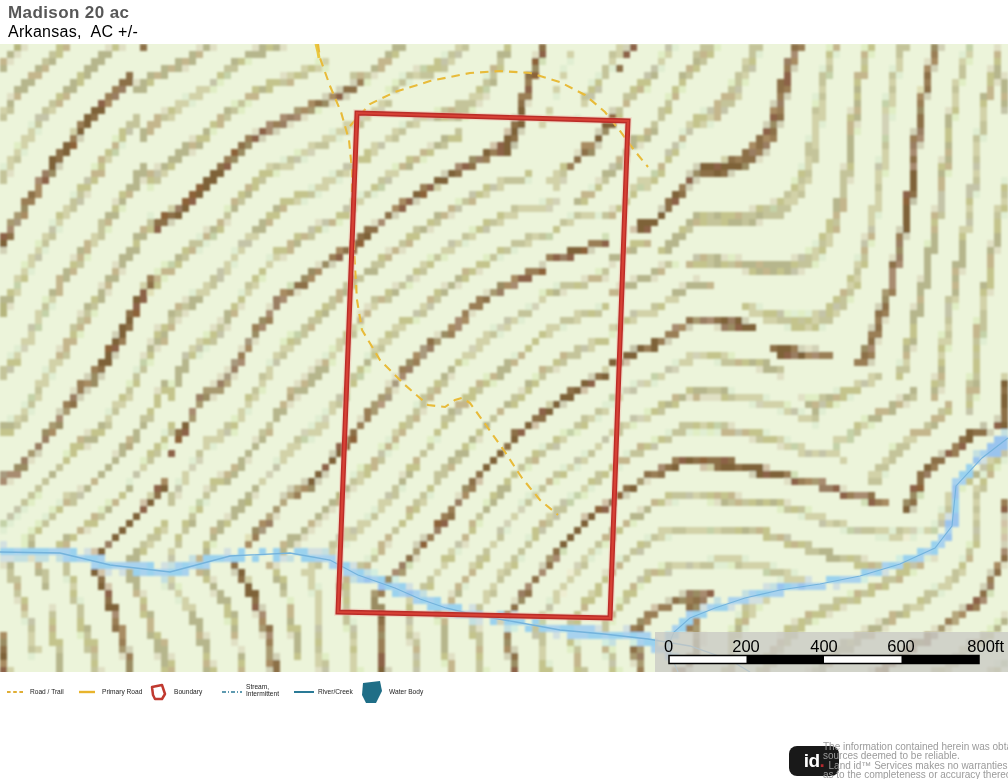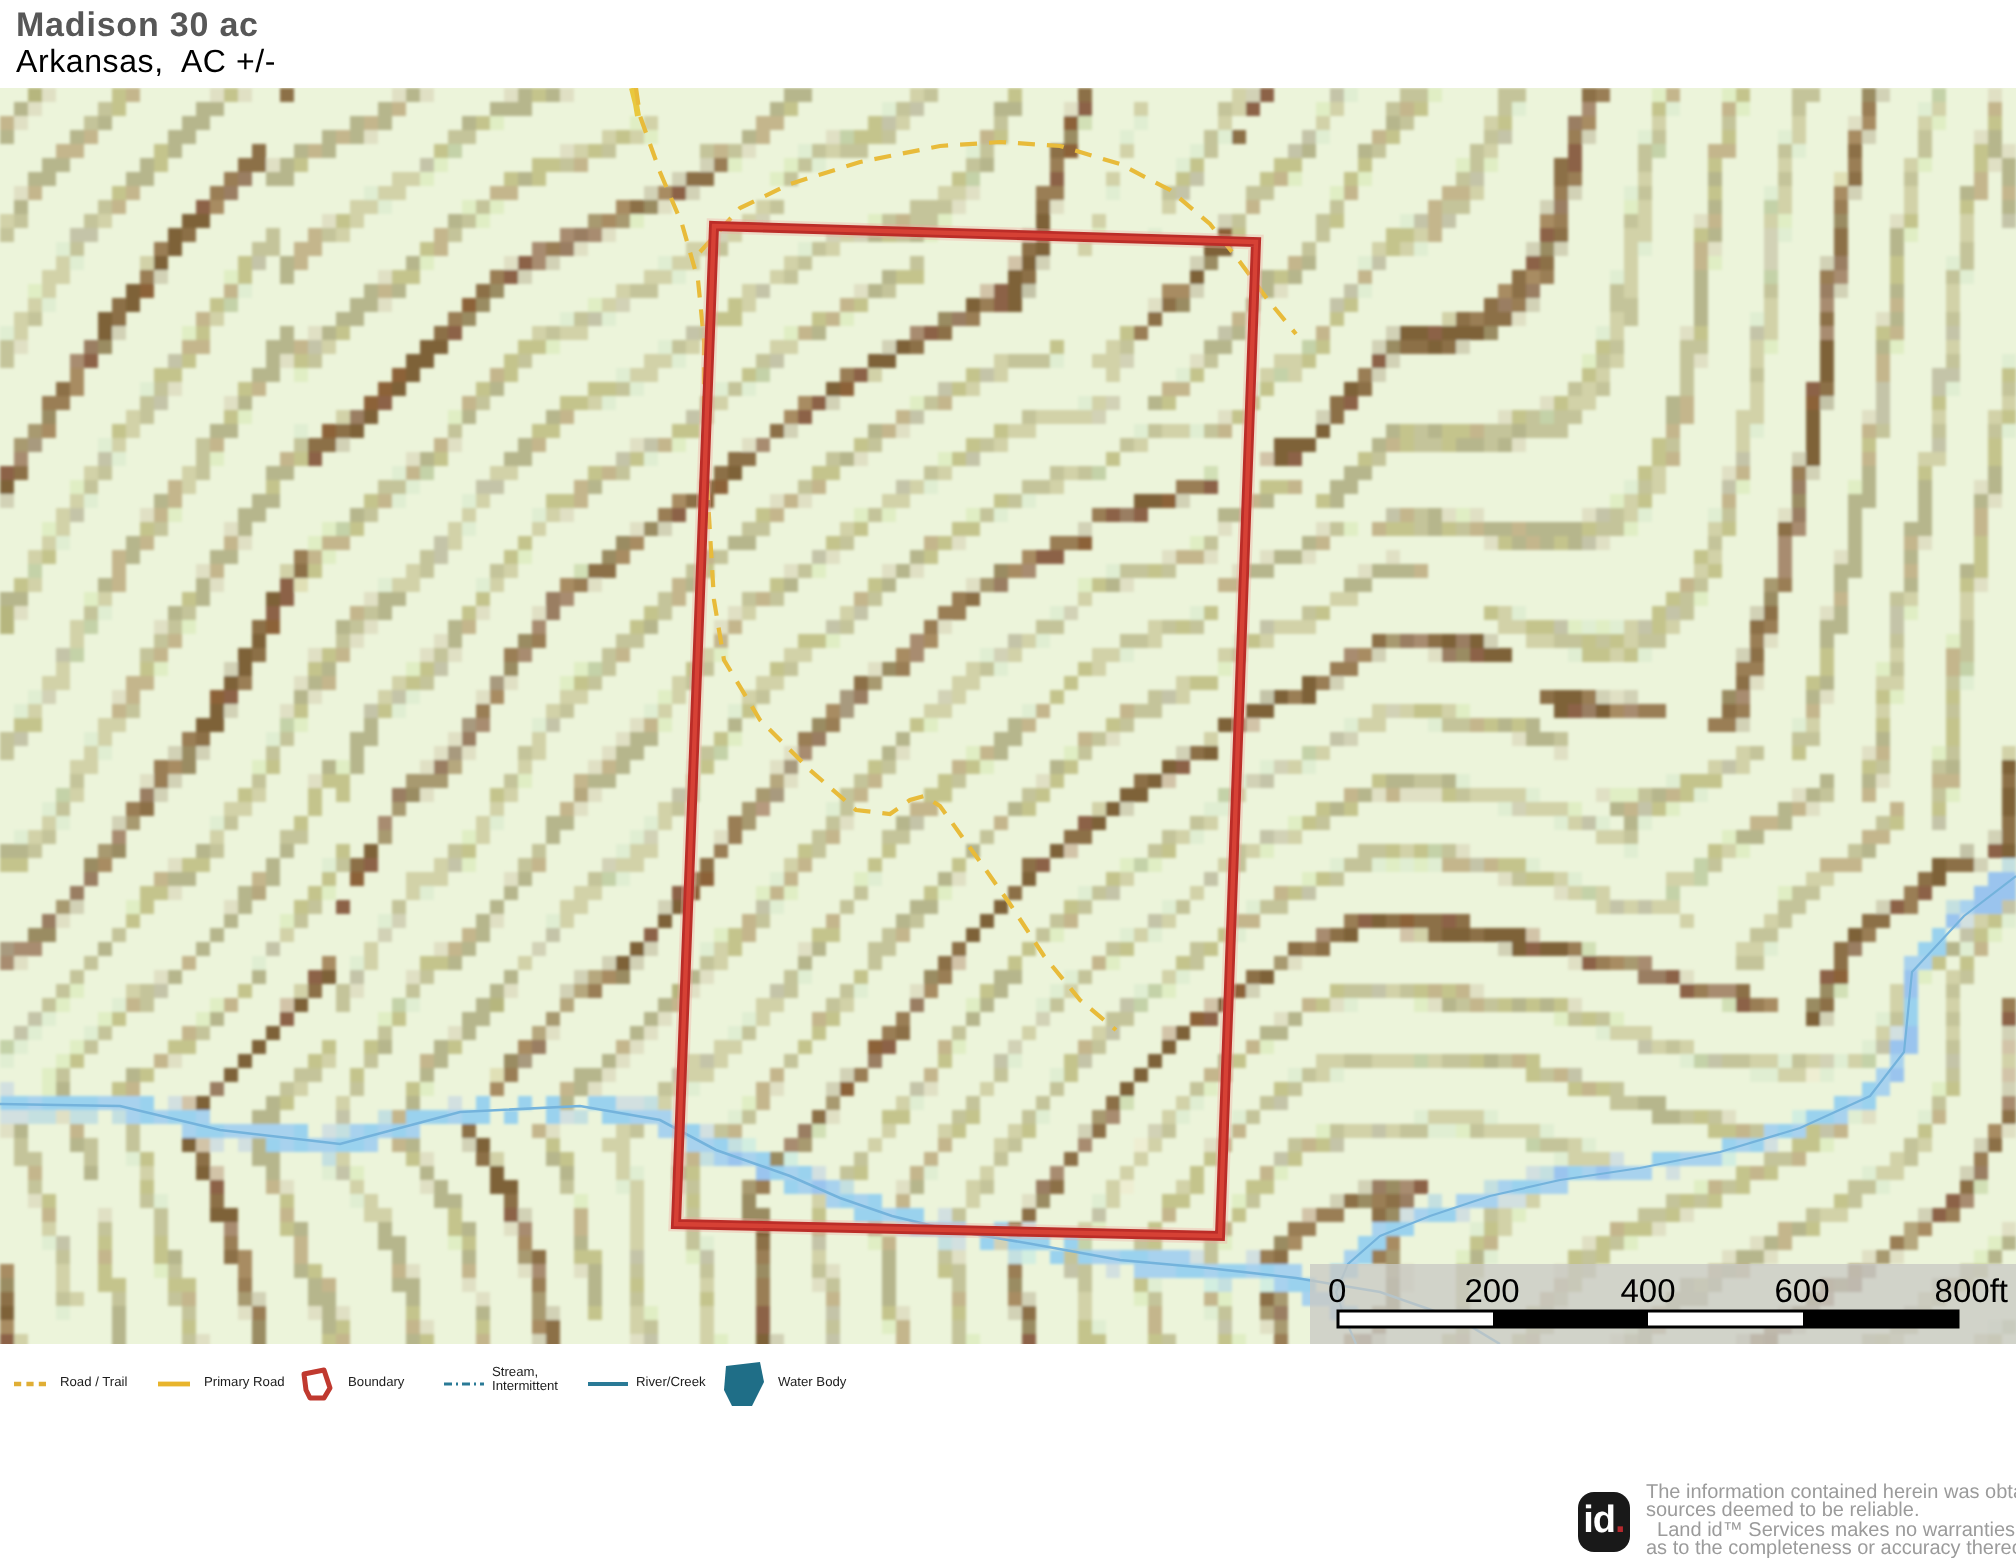--- a/index.html
+++ b/index.html
@@ -1,27 +1,27 @@
 <!DOCTYPE html>
 <html><head><meta charset="utf-8">
 <style>
 html,body{margin:0;padding:0;background:#ffffff;}
 body{width:1008px;height:779px;position:relative;font-family:"Liberation Sans",sans-serif;overflow:hidden;}
 .t1{position:absolute;left:8px;top:3px;font-size:17px;font-weight:bold;color:#575757;letter-spacing:.4px;}
 .t2{position:absolute;left:8px;top:23px;font-size:16px;color:#000000;letter-spacing:.3px;}
 .legend{position:absolute;top:682px;left:0;width:1008px;height:24px;font-size:6.6px;color:#1c1c1c;}
 .legend div{position:absolute;}
 .foot{position:absolute;left:823px;top:742px;width:186px;font-size:10px;line-height:9.4px;color:#9b9b9b;white-space:nowrap;}
-.logo{position:absolute;left:789px;top:746px;width:26px;height:30px;background:#191919;border-radius:8px;color:#fff;
+.logo{position:absolute;left:789px;top:746px;width:50px;height:30px;background:#191919;border-radius:8px;color:#fff;
  font-weight:bold;font-size:19px;text-align:center;line-height:29px;letter-spacing:-0.5px;}
 .logo span{color:#b5292e;}
 </style></head>
 <body>
 
-<div class="t1">Madison 30 ac</div>
+<div class="t1">Madison 20 ac</div>
 
 <div class="t2">Arkansas,&nbsp; AC +/-</div>
 
 <svg width="1008" height="628" viewBox="0 0 1008 628" style="position:absolute;left:0;top:44px" shape-rendering="crispEdges">
 
 <rect x="0" y="0" width="1008" height="628" fill="#ecf4da"></rect>
 <defs>
       <filter id="soft" x="-2%" y="-2%" width="104%" height="104%">
         <feGaussianBlur stdDeviation="0.85"></feGaussianBlur>
       </filter>

